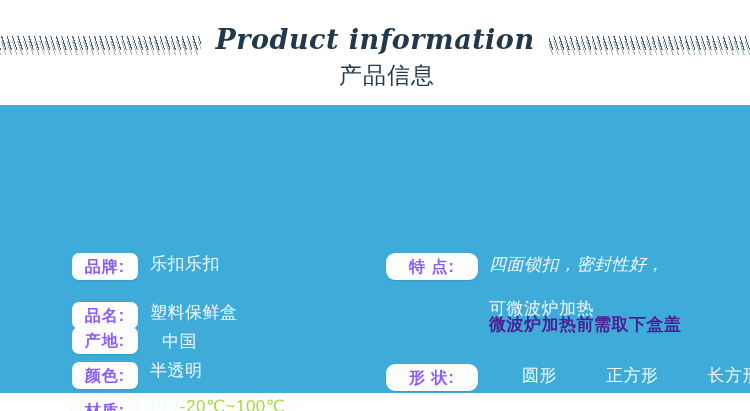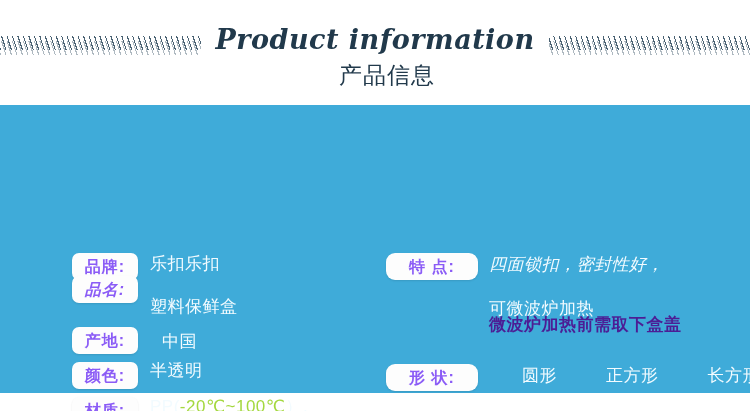--- a/index.html
+++ b/index.html
@@ -116,27 +116,27 @@
 
   
   .col-l .chip { left: 72px; width: 66px; }
   .col-l .value { left: 150px; }
 
   
   .col-r .chip { left: 386px; width: 92px; border-radius: 9px; }
   .col-r .value { left: 489px; }
 
   .r1 { top: 148px; }
-  .r2 { top: 171px; font-style: italic; }
+  .r2 { top: 197px; }
   .r3 { top: 222px; }
   .r4 { top: 257px; }
   .r5 { top: 292px; }
 
   .vr1 { top: 147px; }
-  .vr2 { top: 190px; }
+  .vr2 { top: 196px; }
   .vr3 { top: 225px; margin-left: 12px; }
   .vr4 { top: 254px; text-align: right; }
   .vr5 { top: 290px; }
 
   .feat-l1 { top: 148px; font-style: italic; }
   .feat-l2 { top: 181px; margin-top: 11px; }
   .feat-l3 { top: 208px; left: 484px; }
 
   .shape-chip { top: 259px; }
   .shape-val  { top: 259px; }

